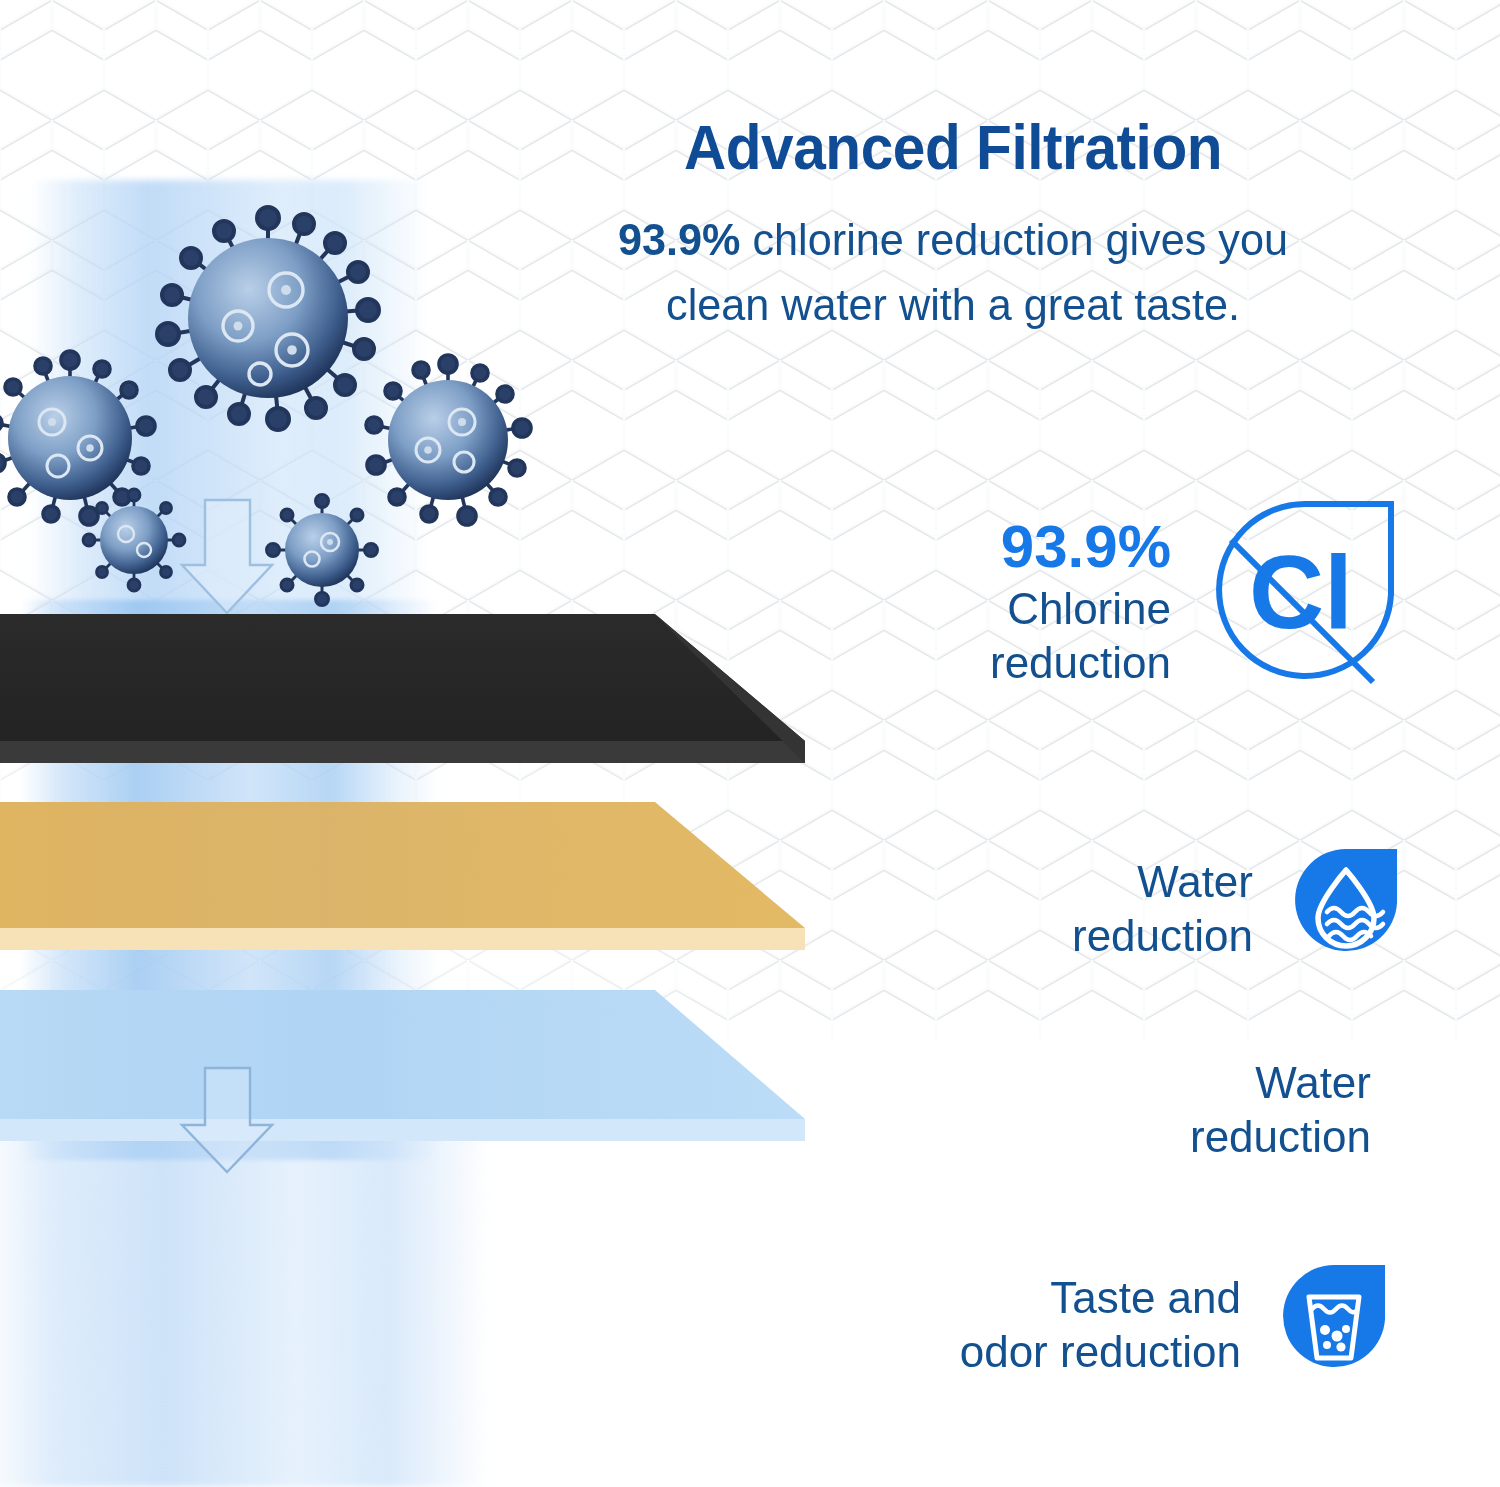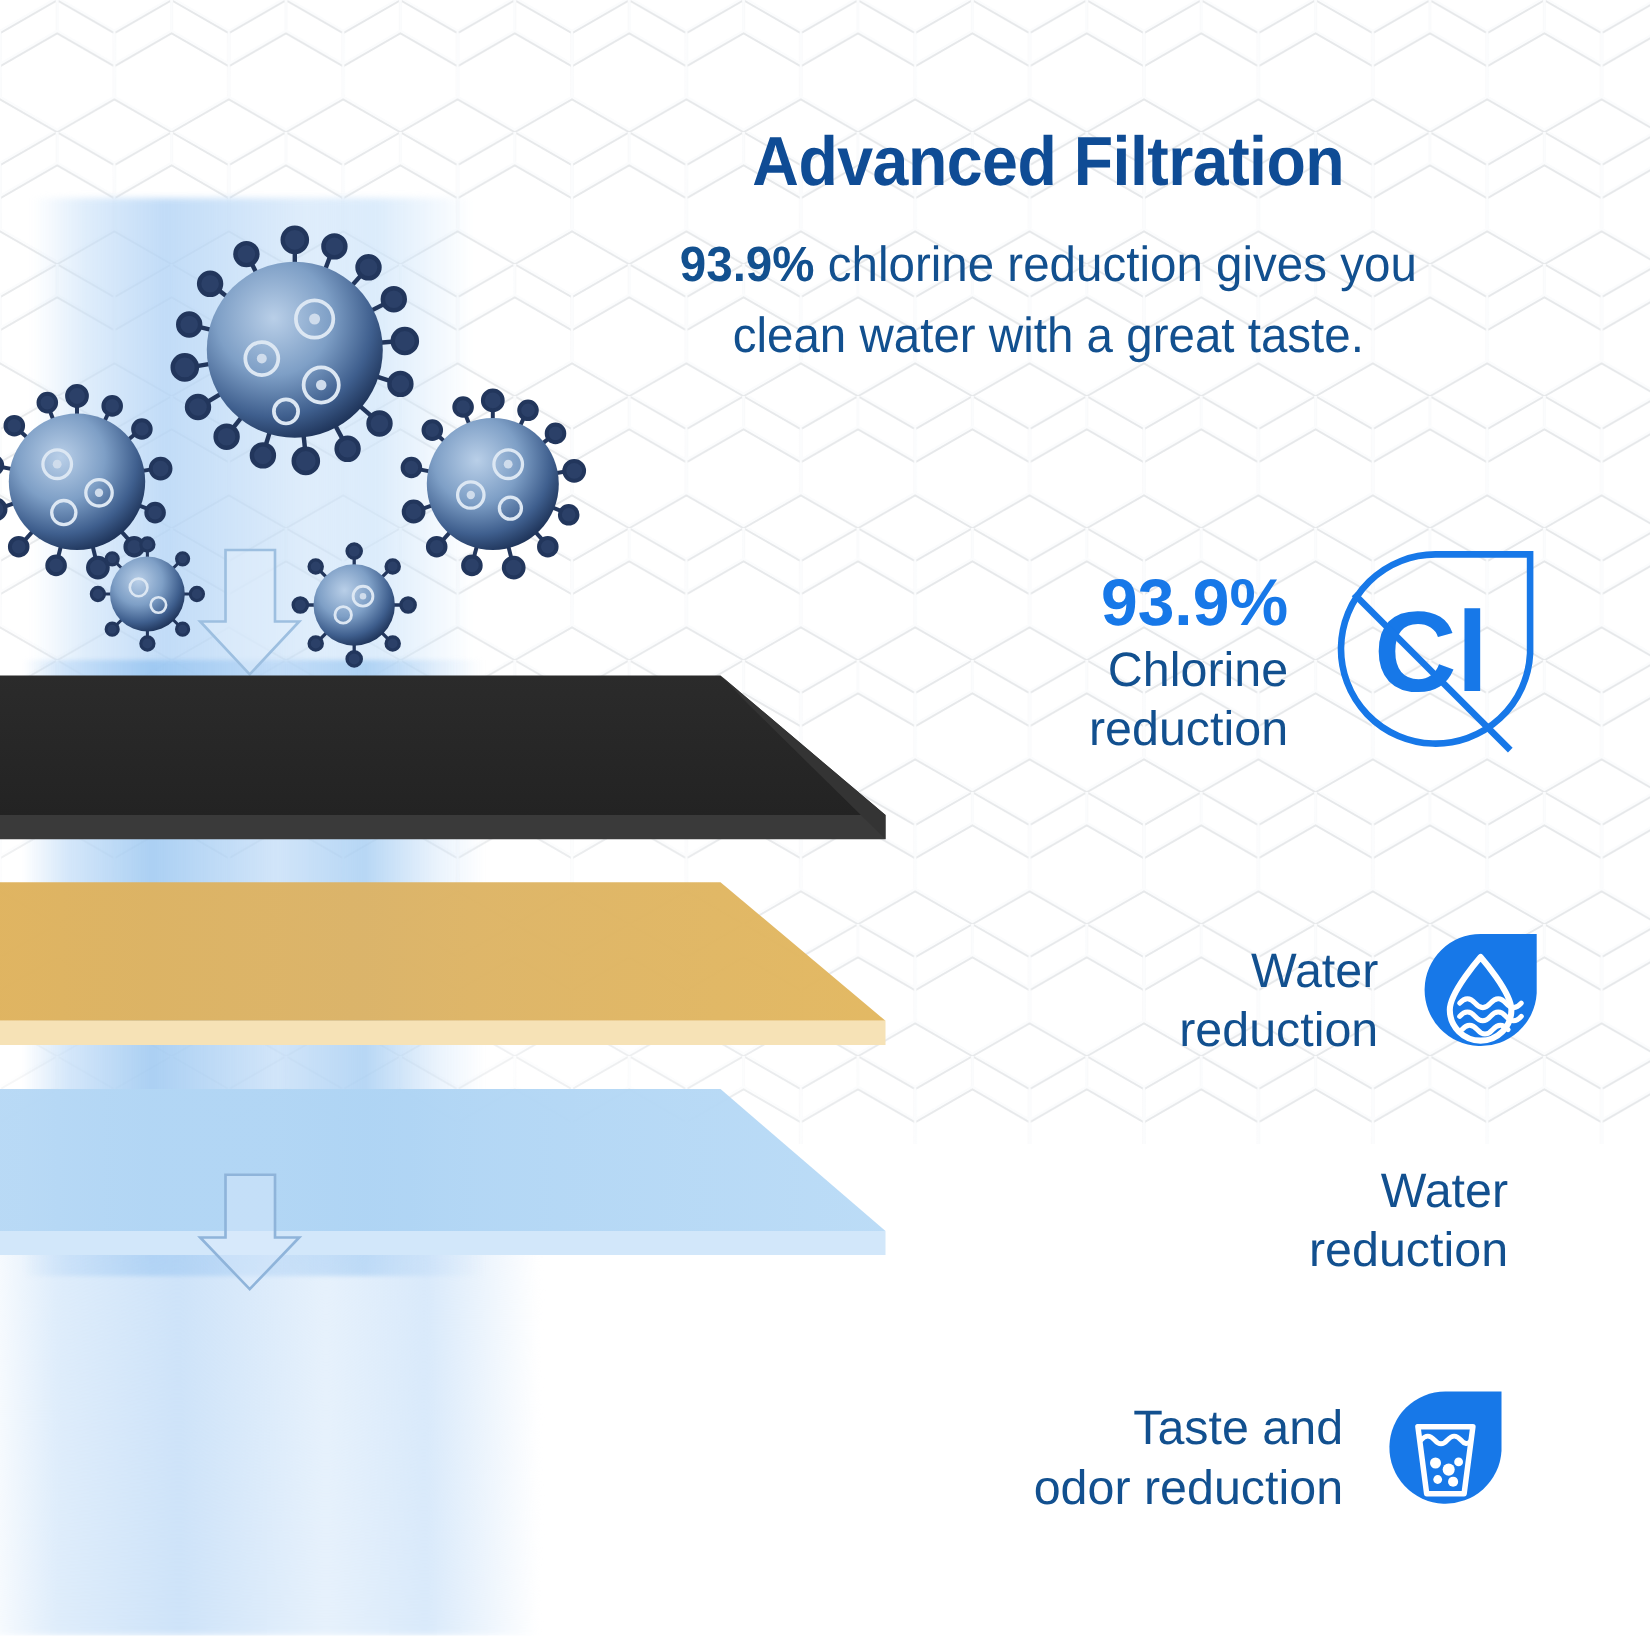--- a/index.html
+++ b/index.html
@@ -150,21 +150,21 @@
     font-weight: bold;
     color: #1778e8;
     line-height: 1.08;
     margin-bottom: 2px;
   }
   .feature-icon { flex: none; }
 
   .row-chlorine { left: 860px; top: 498px; width: 545px; }
   .row-soft     { left: 900px; top: 846px; width: 505px; }
   .row-lead     { left: 900px; top: 1056px; width: 505px; }
-  .row-taste    { left: 808px; top: 1262px; width: 565px; }
+  .row-taste    { left: 828px; top: 1262px; width: 565px; }
 </style>
 </head>
 <body>
 
 <div id="stage">
 
   <svg class="hex-bg" viewBox="0 0 1500 1487" preserveAspectRatio="none">
     <defs>
       <pattern id="hexpat" width="104" height="120" patternUnits="userSpaceOnUse">
         <g fill="none" stroke="#e6e8ea" stroke-width="2.2">

